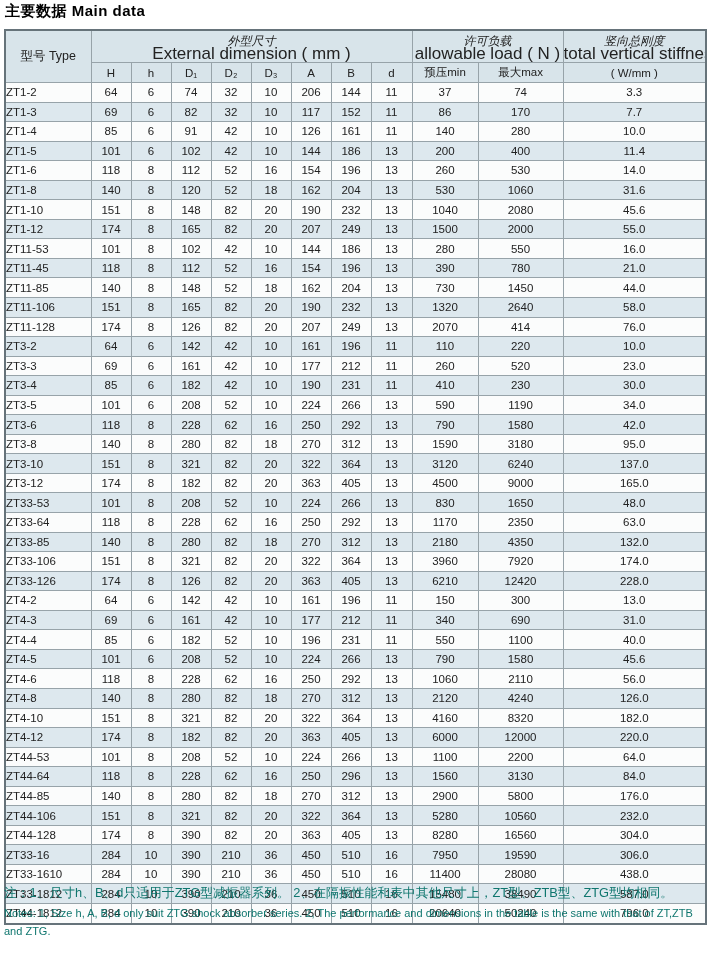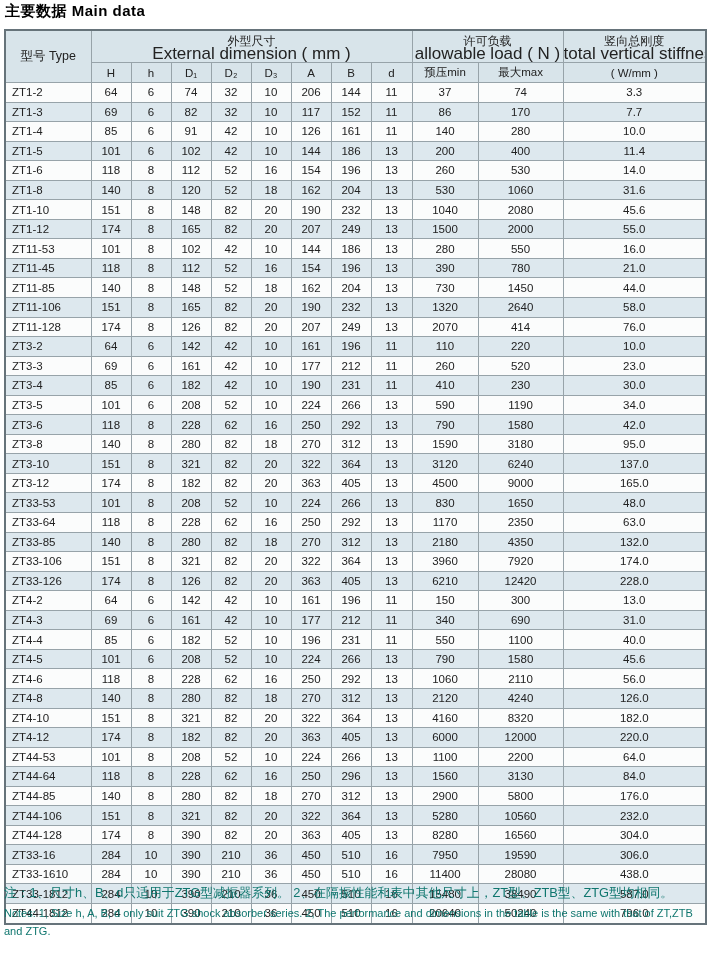--- a/index.html
+++ b/index.html
@@ -20,29 +20,29 @@
     border:2px solid #66737a;
   }
   th,td{
     border:1px solid var(--border,#97a3a9);
     font-weight:normal;text-align:center;
     padding:0;overflow:hidden;white-space:nowrap;
   }
   thead th{background:var(--header-bg,#d8e4ea);color:#222;}
   thead tr.h1 th{height:31px;}
   thead tr.h2 th{height:19px;font-size:11.5px;}
-  .cn{font-size:12px;line-height:14px;}
+  .cn{font-size:12px;line-height:14px;font-style:italic;}
   .en{font-size:17px;line-height:12px;}
   th.type-h{font-size:12.5px;}
   tbody td{
     font-size:11.5px;height:18.56px;
     background:var(--row-bg,#fbfcfc);color:#222;
   }
   tbody tr:nth-child(even) td{background:var(--row-alt-bg,#dde8ee);}
-  tbody td.type{text-align:left;padding-left:6px;}
+  tbody td.type{text-align:left;padding-left:0;}
   .notes{
     position:absolute;left:4px;top:884px;width:701px;
     font-size:12.8px;line-height:18px;color:#0f766e;
   }
   .notes .note-cn{margin:0 0 2px 0;}
   .notes .note-en{margin:0;font-size:11px;}
 </style>
 </head>
 <body>
 

